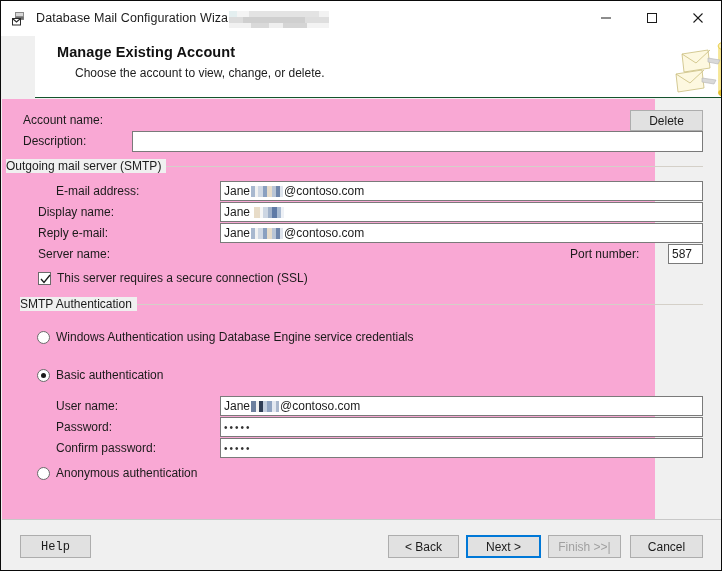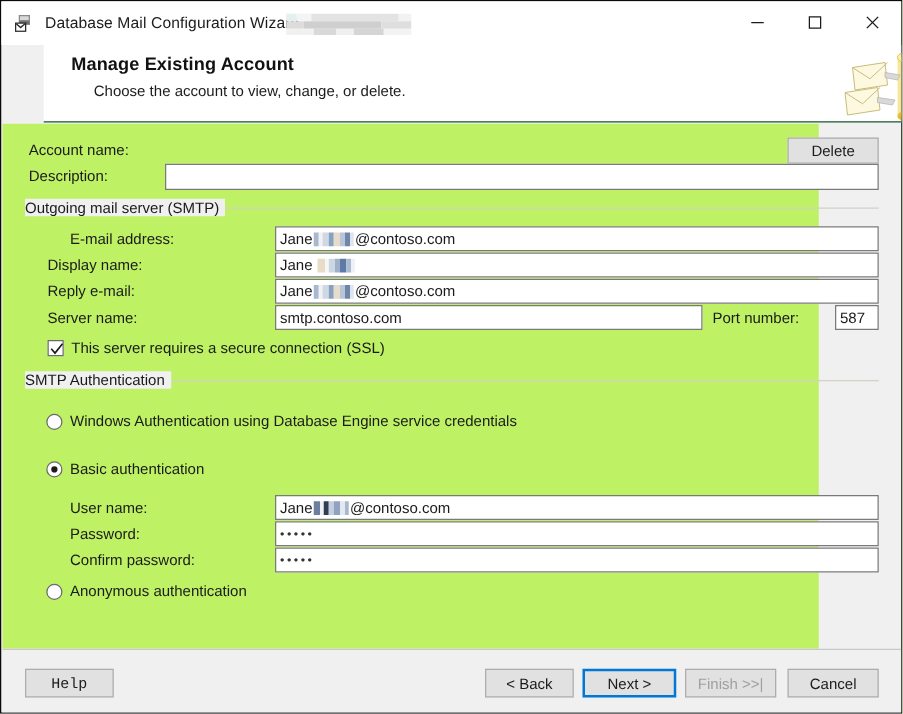--- a/index.html
+++ b/index.html
@@ -70,21 +70,21 @@
   #banner-icon {
     position: absolute; right: 0px; top: 0px;
     width: 102px; height: 61px;
     overflow: hidden;
   }
 
   
   #body {
     position: absolute; left: 1px; top: 98px;
     width: 653px; height: 420px;
-    background: #bef264;
+    background: #f9a8d4;
   }
   .lbl {
     position: absolute;
     font-size: 12px; color: #1b1b1b;
     white-space: nowrap;
   }
   .tb {
     position: absolute;
     background: #ffffff;
     border: 1px solid #7a7a7a;
@@ -261,21 +261,21 @@
   </div>
 
   <div id="body">
 
     <div class="lbl" style="left:21px; top:14px;">Account name:</div>
     <div class="btn" style="left:628px; top:11px; width:73px; height:21px;">Delete</div>
 
     <div class="lbl" style="left:21px; top:35px;">Description:</div>
     <div class="tb" style="left:130px; top:32px; width:571px; height:21px;"></div>
 
-    <div class="grp-label" style="left:18px; top:60px;">Outgoing mail server (SMTP)</div>
+    <div class="grp-label" style="left:4px; top:60px;">Outgoing mail server (SMTP)</div>
     <div class="grp-line" style="left:157px; top:67px; width:544px;"></div>
 
     <div class="lbl" style="left:36px; top:85px;margin-left:18px;">E-mail address:</div>
     <div class="tb" style="left:218px; top:82px; width:483px; height:20px;">
       <span>Jane</span>
       <span class="redact" style="position:relative; width:32px; height:11px; margin:0 1px;">
         <i style="width:4px;background:#a8b8cf;"></i>
         <i style="width:3px;background:#f2f2f2;"></i>
         <i style="width:5px;background:#cfd8e4;"></i>
         <i style="width:4px;background:#8aa0c0;"></i>
@@ -311,21 +311,20 @@
         <i style="width:4px;background:#8aa0c0;"></i>
         <i style="width:5px;background:#e6dccb;"></i>
         <i style="width:4px;background:#b9c5d6;"></i>
         <i style="width:4px;background:#6f86ab;"></i>
         <i style="width:3px;background:#dfe5ee;"></i>
       </span>
       <span>@contoso.com</span>
     </div>
 
     <div class="lbl" style="left:36px; top:148px;">Server name:</div>
-    <div class="tb" style="left:218px; top:145px; width:342px; height:20px;">smtp.contoso.com</div>
     <div class="lbl" style="left:568px; top:148px;text-align:right;">Port number:</div>
     <div class="tb" style="left:666px; top:145px; width:35px; height:20px;">587</div>
 
     <div class="cbx" style="left:36px; top:173px;">
       <svg width="11" height="11" viewBox="0 0 11 11">
         <polyline points="1,5 4,8.5 10,1" fill="none" stroke="#1b1b1b" stroke-width="1.3"></polyline>
       </svg>
     </div>
     <div class="lbl" style="left:55px; top:172px;">This server requires a secure connection (SSL)</div>
 

